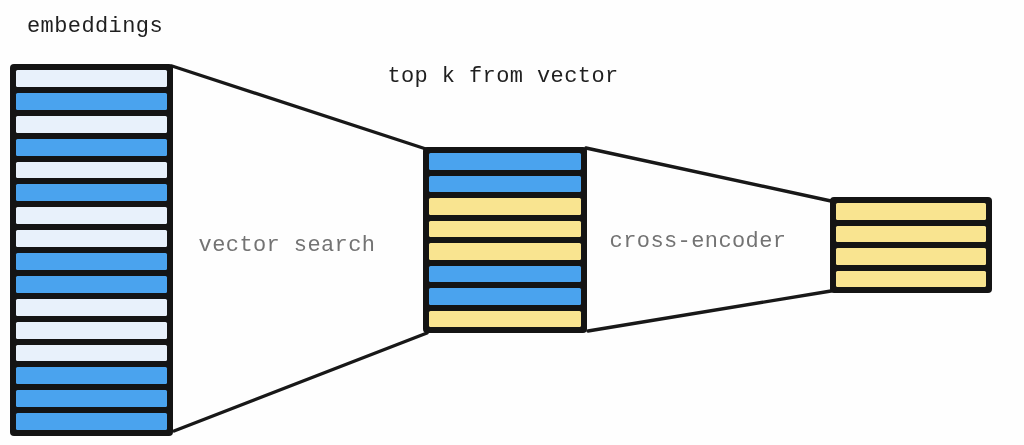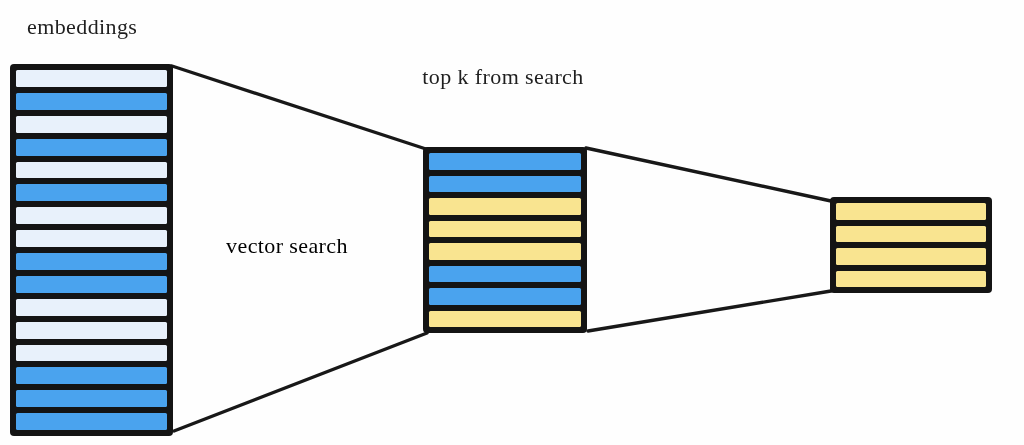--- a/index.html
+++ b/index.html
@@ -6,21 +6,21 @@
     margin: 0;
     padding: 0;
     background: #ffffff;
   }
   .canvas {
     position: relative;
     width: 1024px;
     height: 445px;
     background: #fefefe;
     overflow: hidden;
-    font-family: Liberation Serif, serif;
+    font-family: Liberation Mono, monospace;
     color: #1f1f1f;
   }
   .lines {
     position: absolute;
     left: 0;
     top: 0;
     width: 1024px;
     height: 445px;
   }
   .lines line {
@@ -54,40 +54,40 @@
   }
   .label-embeddings { left: 27px;  top: 14px; }
   .label-ranking    { left: 363px; top: 64px;  width: 280px; text-align: center; }
   .label-reranking  { left: 745px; top: 110px; width: 280px; text-align: center; }
   .edge-label {
     position: absolute;
     font-size: 22px;
     letter-spacing: 0.4px;
     white-space: nowrap;
     text-align: center;
-    color: #000000;
+    color: #737373;
   }
   .edge-vector  { left: 187px; top: 233px; width: 200px; }
   .edge-cross   { left: 598px; top: 229px; width: 200px; }
 </style>
 </head>
 <body>
 
 <div class="canvas">
 
   <svg class="lines" viewBox="0 0 1024 445">
     <line x1="172" y1="66" x2="426" y2="149"></line>
     <line x1="174" y1="431" x2="427" y2="333"></line>
     <line x1="586" y1="148" x2="831" y2="201"></line>
     <line x1="588" y1="331" x2="831" y2="291"></line>
   </svg>
 
   <div class="label label-embeddings">embeddings</div>
 
-  <div class="label label-ranking">top k from search</div>
+  <div class="label label-ranking">top k from vector</div>
 
 
   <div class="stack stack-left">
       <div class="bar" style="background: rgb(232, 241, 251);"></div>
       <div class="bar" style="background: rgb(74, 163, 238);"></div>
       <div class="bar" style="background: rgb(232, 241, 251);"></div>
       <div class="bar" style="background: rgb(74, 163, 238);"></div>
       <div class="bar" style="background: rgb(232, 241, 251);"></div>
       <div class="bar" style="background: rgb(74, 163, 238);"></div>
       <div class="bar" style="background: rgb(232, 241, 251);"></div>
@@ -115,14 +115,15 @@
 
   <div class="stack stack-right">
       <div class="bar" style="background: rgb(249, 228, 144);"></div>
       <div class="bar" style="background: rgb(249, 228, 144);"></div>
       <div class="bar" style="background: rgb(249, 228, 144);"></div>
       <div class="bar" style="background: rgb(249, 228, 144);"></div>
     </div>
 
   <div class="edge-label edge-vector">vector search</div>
 
+  <div class="edge-label edge-cross">cross-encoder</div>
 
 </div>
 
 </body></html>

